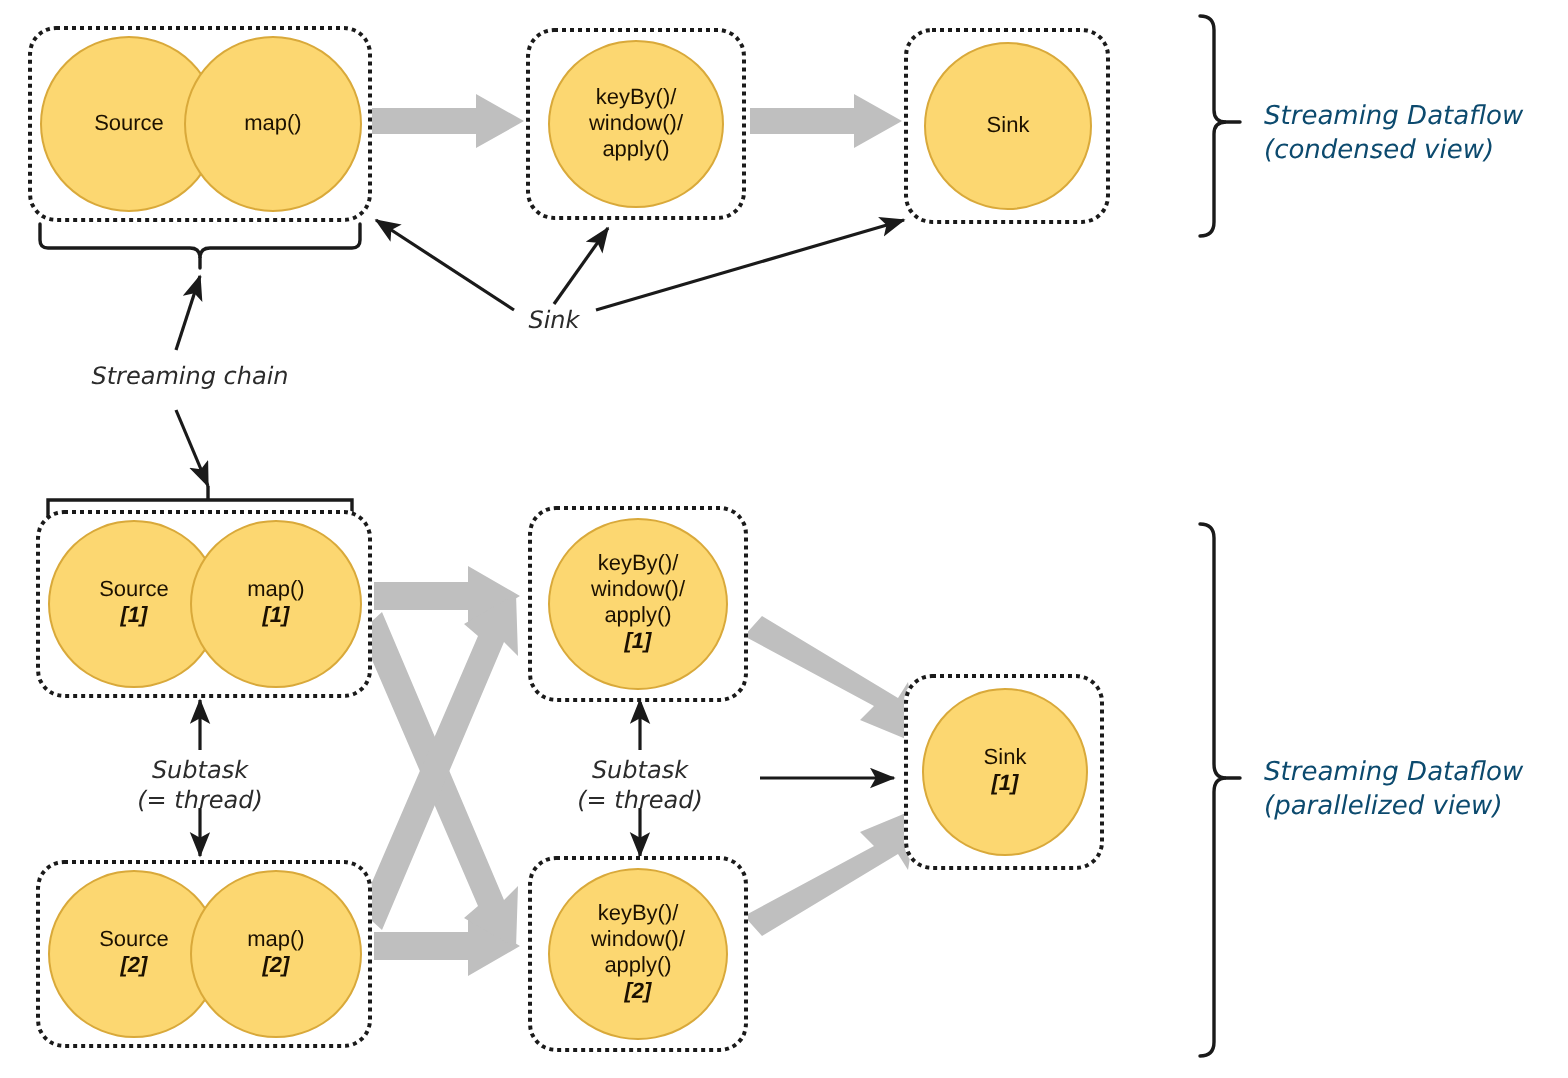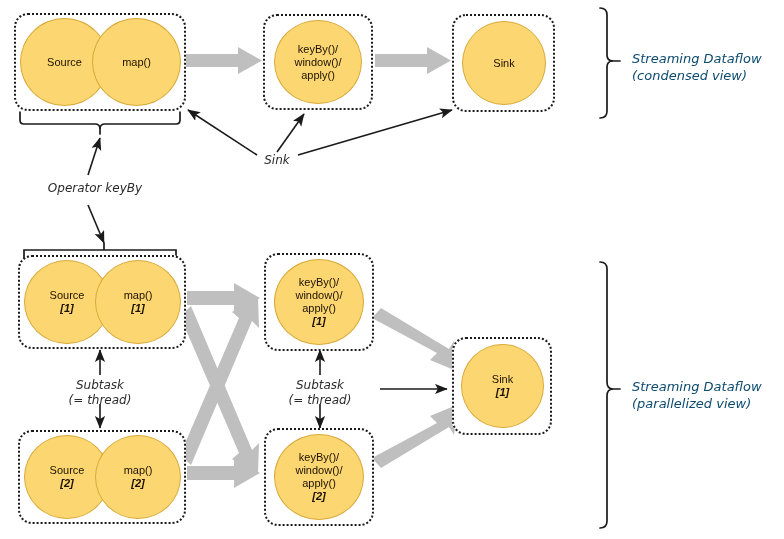--- a/index.html
+++ b/index.html
@@ -174,21 +174,21 @@
   <div class="task-box" style="left:452px; top:14px; width:103px; height:98px;"></div>
   <div class="op" style="left:462px; top:21px; width:84px; height:84px;">
     <span class="ln">Sink</span>
   </div>
 
   <div class="label center" style="left:247px; top:153px; width:60px;">
     <span>Sink</span>
   </div>
 
   <div class="label center" style="left:30px; top:181px; width:130px;">
-    <span>Operator keyBy</span>
+    <span>Streaming chain</span>
   </div>
 
   <div class="side-label" style="left:632px; top:50px; width:150px;">
     <div>Streaming Dataflow</div>
     <div>(condensed view)</div>
   </div>
 
   <div class="task-box" style="left:18px; top:255px; width:168px; height:94px;"></div>
   <div class="op" style="left:24px; top:260px; width:86px; height:84px;">
     <span class="ln">Source</span>

